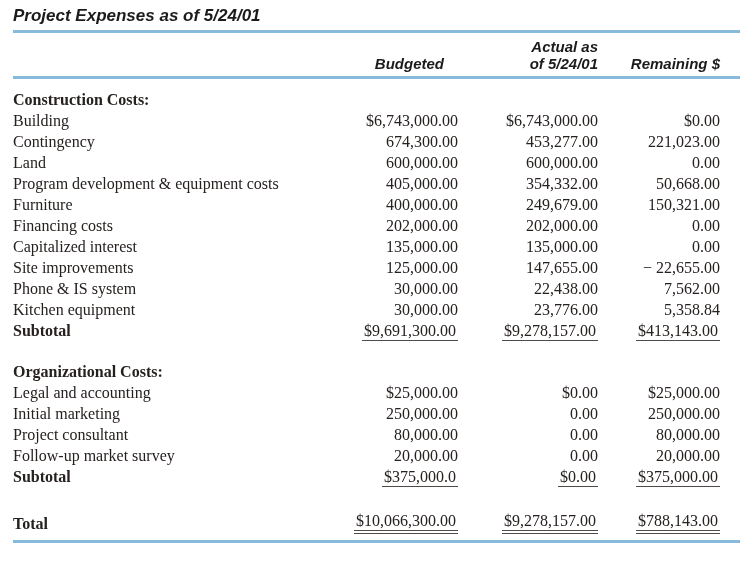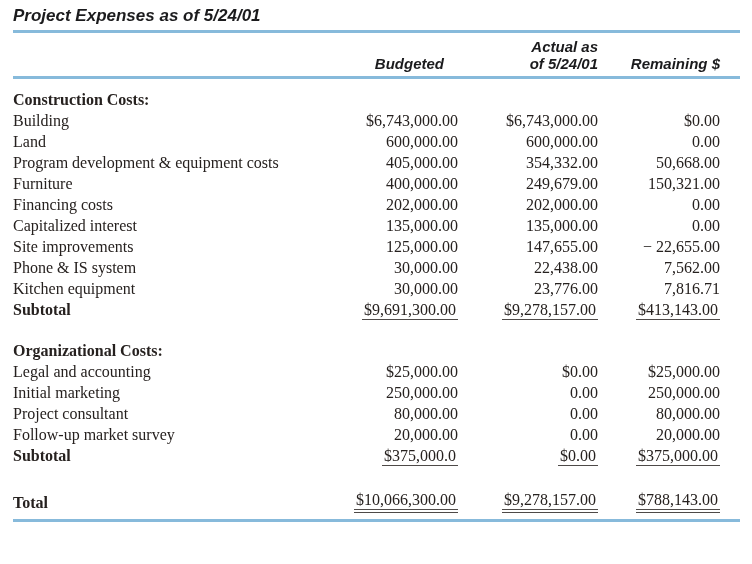--- a/index.html
+++ b/index.html
@@ -85,20 +85,26 @@
         <tr>
           <td colspan="4"><span class="b">Construction Costs:</span></td>
         </tr>
         <tr>
           <td><span>Building</span></td>
           <td class="num"><span>$6,743,000.00</span></td>
           <td class="num"><span>$6,743,000.00</span></td>
           <td class="num"><span>$0.00</span></td>
         </tr>
         <tr>
+          <td><span>Contingency</span></td>
+          <td class="num"><span>674,300.00</span></td>
+          <td class="num"><span>453,277.00</span></td>
+          <td class="num"><span>221,023.00</span></td>
+        </tr>
+        <tr>
           <td><span>Land</span></td>
           <td class="num"><span>600,000.00</span></td>
           <td class="num"><span>600,000.00</span></td>
           <td class="num"><span>0.00</span></td>
         </tr>
         <tr>
           <td><span>Program development &amp; equipment costs</span></td>
           <td class="num"><span>405,000.00</span></td>
           <td class="num"><span>354,332.00</span></td>
           <td class="num"><span>50,668.00</span></td>
@@ -130,21 +136,21 @@
         <tr>
           <td><span>Phone &amp; IS system</span></td>
           <td class="num"><span>30,000.00</span></td>
           <td class="num"><span>22,438.00</span></td>
           <td class="num"><span>7,562.00</span></td>
         </tr>
         <tr>
           <td><span>Kitchen equipment</span></td>
           <td class="num"><span>30,000.00</span></td>
           <td class="num"><span>23,776.00</span></td>
-          <td class="num"><span>7,816.71</span></td>
+          <td class="num"><span>5,358.84</span></td>
         </tr>
         <tr>
           <td><span class="b">Subtotal</span></td>
           <td class="num"><span class="ul">$9,691,300.00</span></td>
           <td class="num"><span class="ul">$9,278,157.00</span></td>
           <td class="num"><span class="ul">$413,143.00</span></td>
         </tr>
         <tr class="spacer">
           <td colspan="4"></td>
         </tr>

